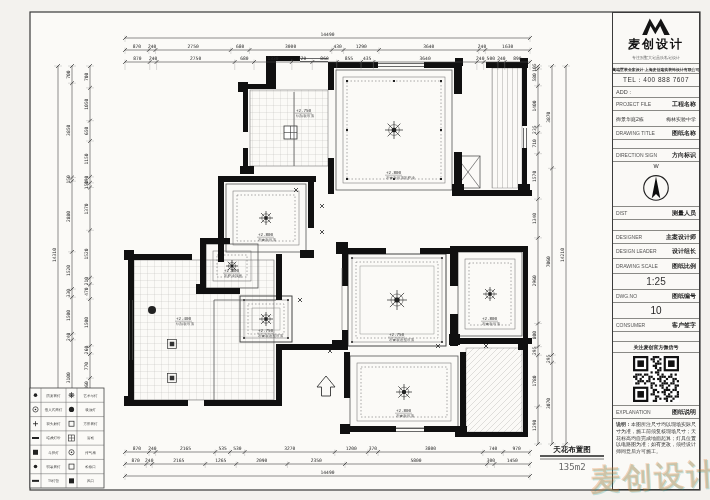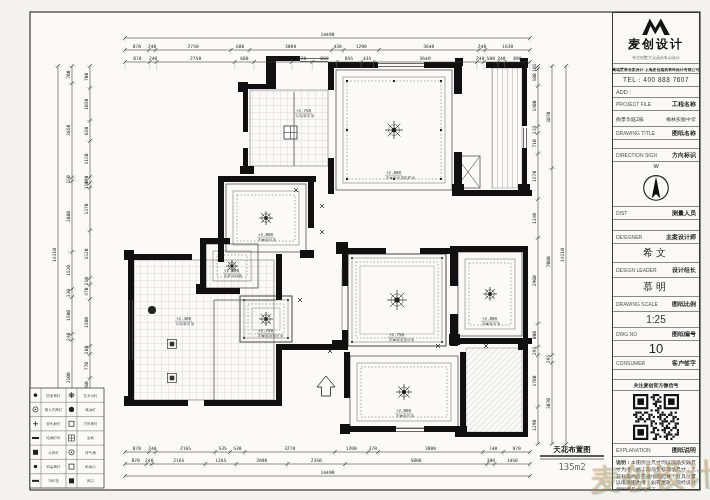--- a/index.html
+++ b/index.html
@@ -23,21 +23,21 @@
   #banner-row{flex:0 0 9px;border-bottom:1px solid #8a8a86;display:flex;align-items:center;justify-content:center;}
   #banner-row span{font-size:5px;color:#333;transform:scale(.78);white-space:nowrap;font-weight:bold;}
   #tel-row{flex:0 0 13px;justify-content:center;font-size:6.5px;color:#333;letter-spacing:.5px;}
   #add-row{flex:0 0 11px;font-size:5.5px;color:#444;}
   .lbl-row{flex:0 0 13px;}
   #pf-val{flex:0 0 16px;display:flex;align-items:center;justify-content:space-between;font-size:5px;color:#333;}
   #compass-cell{flex:0 0 44px;border-bottom:1px solid #8a8a86;display:flex;flex-direction:column;align-items:center;justify-content:center;}
   #compass-w{font-size:5.5px;color:#222;line-height:1;}
   .name-val{flex:0 0 19px;font-size:10px;letter-spacing:3px;}
   #scale-val{flex:0 0 16px;font-size:10px;color:#333;}
-  #dwg-val{flex:0 0 16px;font-size:13px;}
+  #dwg-val{flex:0 0 16px;font-size:10px;}
   #wechat-row{flex:0 0 11px;justify-content:center;font-size:5px;color:#222;font-weight:bold;}
   #qr-cell{flex:0 0 52px;border-bottom:1px solid #8a8a86;display:flex;align-items:center;justify-content:center;}
   #notes{flex:1 1 auto;padding:2px 3px;font-size:5px;color:#333;line-height:1.35;overflow:hidden;}
   #notes .nt{font-weight:bold;}
   
   #watermark{position:absolute;right:-8px;bottom:2px;font-size:30px;font-weight:bold;
     color:rgba(224,122,40,.30);text-shadow:1px 1px 0 rgba(0,145,140,.22);
     transform:rotate(-3deg);letter-spacing:2px;pointer-events:none;white-space:nowrap;}
 </style>
 </head>
@@ -792,27 +792,25 @@
     <div class="tb-row lbl-row">
       <span class="tb-en">DIST</span>
       <span class="tb-cn">测量人员</span>
     </div>
     <div class="tb-blank" style="flex:0 0 10px"></div>
 
     <div class="tb-row lbl-row">
       <span class="tb-en">DESIGNER</span>
       <span class="tb-cn">主案设计师</span>
     </div>
-    <div class="tb-row tb-val name-val">希文</div>
 
     <div class="tb-row" style="flex:0 0 15px">
       <span class="tb-en">DESIGN LEADER</span>
       <span class="tb-cn">设计组长</span>
     </div>
-    <div class="tb-row tb-val name-val">慕明</div>
 
     <div class="tb-row" style="flex:0 0 15px">
       <span class="tb-en">DRAWING SCALE</span>
       <span class="tb-cn">图纸比例</span>
     </div>
     <div class="tb-row tb-val" id="scale-val">1:25</div>
 
     <div class="tb-row lbl-row">
       <span class="tb-en">DWG.NO</span>
       <span class="tb-cn">图纸编号</span>

